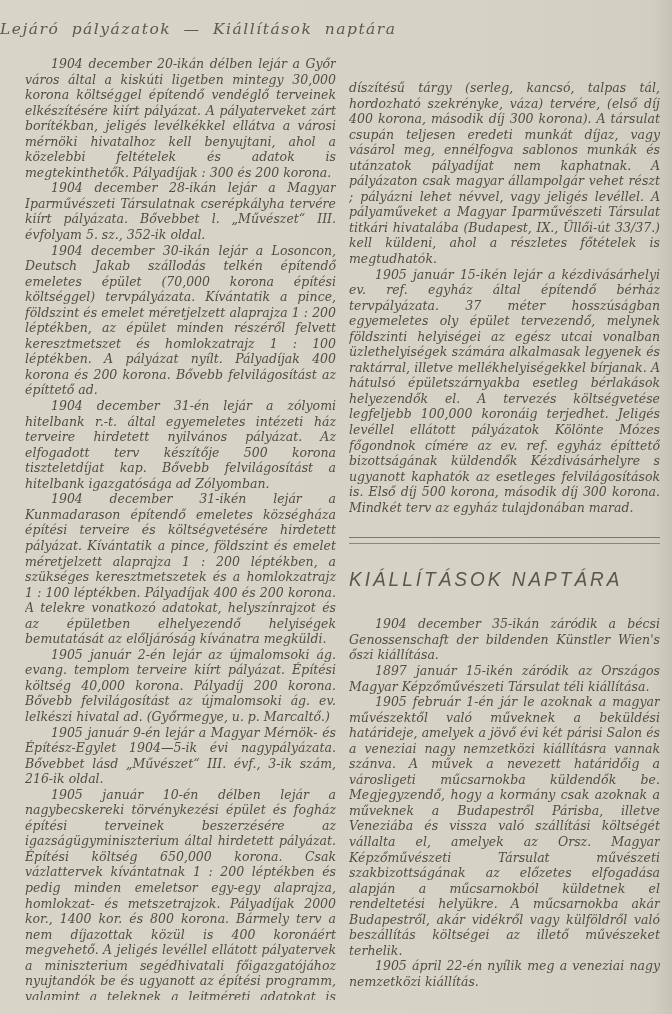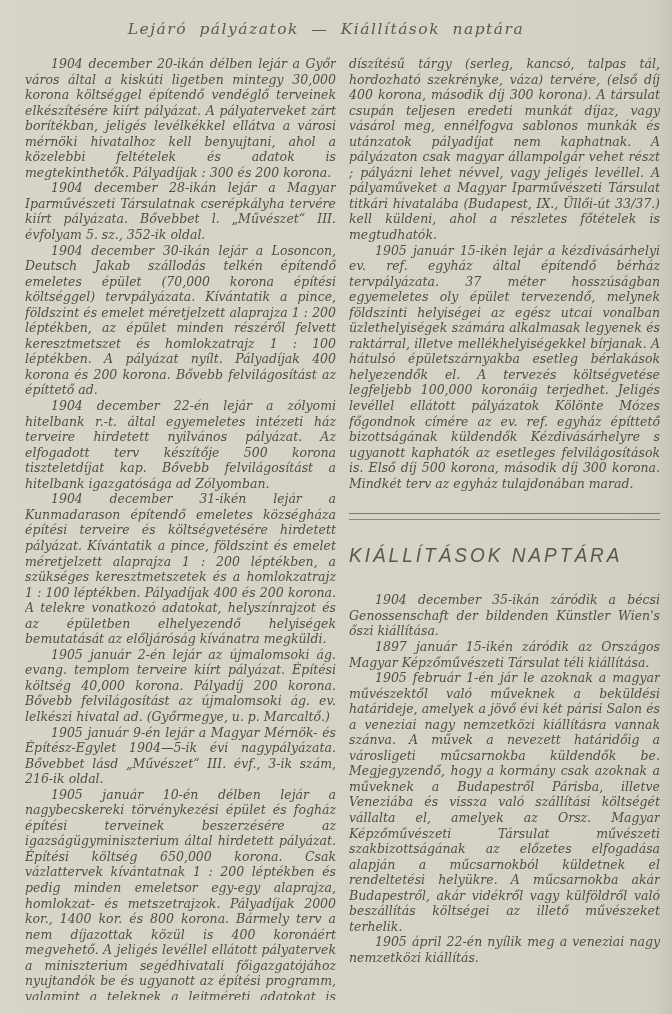--- a/index.html
+++ b/index.html
@@ -11,21 +11,21 @@
   .page {
     position: relative;
     width: 672px; height: 1014px;
     overflow: hidden;
     background: linear-gradient(90deg, #d8d4c8 0%, #d6d2c5 70%, #d2cec1 97%, #c7c3b6 100%);
     color: #524e3f;
   }
   .running-header {
     position: absolute;
     top: 20px; left: 0; right: 20px;
-    text-align: center;
+    text-align: left;
     font-style: italic;
     font-size: 15.5px;
     letter-spacing: 1.5px;
     word-spacing: 6px;
     color: #5d594b;
   }
   .columns {
     position: absolute;
     top: 56px; left: 25px; right: 12px; bottom: 0;
     display: flex;
@@ -40,21 +40,21 @@
   }
   .col-right { flex: 1; height: 958px; }
   .paras p {
     margin: 0;
     font-size: 12.5px;
     line-height: 15.55px;
     text-align: justify;
     text-indent: 26px;
     color: #524e3f;
   }
-  .cont-first p:first-child { text-indent: 0; }
+  .cont-first p:first-child { text-indent: 0; margin-top: 24px; }
   .double-rule {
     margin-top: 22px;
     height: 5px;
     border-top: 1.5px solid #7b7769;
     border-bottom: 1px solid #8a8678;
   }
   .section-heading {
     margin-top: 24px;
     font-family: "Liberation Sans", sans-serif;
     font-weight: 400;
@@ -73,21 +73,21 @@
 
   <div class="running-header">Lejáró pályázatok — Kiállítások naptára</div>
 
   <div class="columns">
 
     <div class="col col-left">
       <div class="paras">
           <p>1904 december 20-ikán délben lejár a Győr város által a kiskúti ligetben mintegy 30,000 korona költséggel építendő vendéglő terveinek elkészítésére kiírt pályázat. A pályaterveket zárt borítékban, jeligés levélkékkel ellátva a városi mérnöki hivatalhoz kell benyujtani, ahol a közelebbi feltételek és adatok is megtekinthetők. Pályadíjak : 300 és 200 korona.</p>
           <p>1904 december 28-ikán lejár a Magyar Iparművészeti Társulatnak cserépkályha tervére kiírt pályázata. Bővebbet l. „Művészet“ III. évfolyam 5. sz., 352-ik oldal.</p>
           <p>1904 december 30-ikán lejár a Losoncon, Deutsch Jakab szállodás telkén építendő emeletes épület (70,000 korona építési költséggel) tervpályázata. Kívántatik a pince, földszint és emelet méretjelzett alaprajza 1 : 200 léptékben, az épület minden részéről felvett keresztmetszet és homlokzatrajz 1 : 100 léptékben. A pályázat nyílt. Pályadíjak 400 korona és 200 korona. Bővebb felvilágosítást az építtető ad.</p>
-          <p>1904 december 22-én lejár a zólyomi hitelbank r.-t. által egyemeletes intézeti ház terveire hirdetett nyilvános pályázat. Az elfogadott terv készítője 500 korona tiszteletdíjat kap. Bővebb felvilágosítást a hitelbank igazgatósága ad Zólyomban.</p>
+          <p>1904 december 31-én lejár a zólyomi hitelbank r.-t. által egyemeletes intézeti ház terveire hirdetett nyilvános pályázat. Az elfogadott terv készítője 500 korona tiszteletdíjat kap. Bővebb felvilágosítást a hitelbank igazgatósága ad Zólyomban.</p>
           <p>1904 december 31-ikén lejár a Kunmadarason építendő emeletes községháza építési terveire és költségvetésére hirdetett pályázat. Kívántatik a pince, földszint és emelet méretjelzett alaprajza 1 : 200 léptékben, a szükséges keresztmetszetek és a homlokzatrajz 1 : 100 léptékben. Pályadíjak 400 és 200 korona. A telekre vonatkozó adatokat, helyszínrajzot és az épületben elhelyezendő helyiségek bemutatását az előljáróság kívánatra megküldi.</p>
           <p>1905 január 2-én lejár az újmalomsoki ág. evang. templom terveire kiírt pályázat. Építési költség 40,000 korona. Pályadíj 200 korona. Bővebb felvilágosítást az újmalomsoki ág. ev. lelkészi hivatal ad. (Győrmegye, u. p. Marcaltő.)</p>
           <p>1905 január 9-én lejár a Magyar Mérnök- és Építész-Egylet 1904—5-ik évi nagypályázata. Bővebbet lásd „Művészet“ III. évf., 3-ik szám, 216-ik oldal.</p>
           <p>1905 január 10-én délben lejár a nagybecskereki törvénykezési épület és fogház építési terveinek beszerzésére az igazságügyminiszterium által hirdetett pályázat. Építési költség 650,000 korona. Csak vázlattervek kívántatnak 1 : 200 léptékben és pedig minden emeletsor egy-egy alaprajza, homlokzat- és metszetrajzok. Pályadíjak 2000 kor., 1400 kor. és 800 korona. Bármely terv a nem díjazottak közül is 400 koronáért megvehető. A jeligés levéllel ellátott pályatervek a miniszterium segédhivatali főigazgatójához nyujtandók be és ugyanott az építési programm, valamint a teleknek a lejtméreti adatokat is tartalmazó helyszínrajza díjtalanul átvehető.</p>
         </div>
 
     </div>
 
     <div class="col col-right">
       <div class="paras cont-first">

